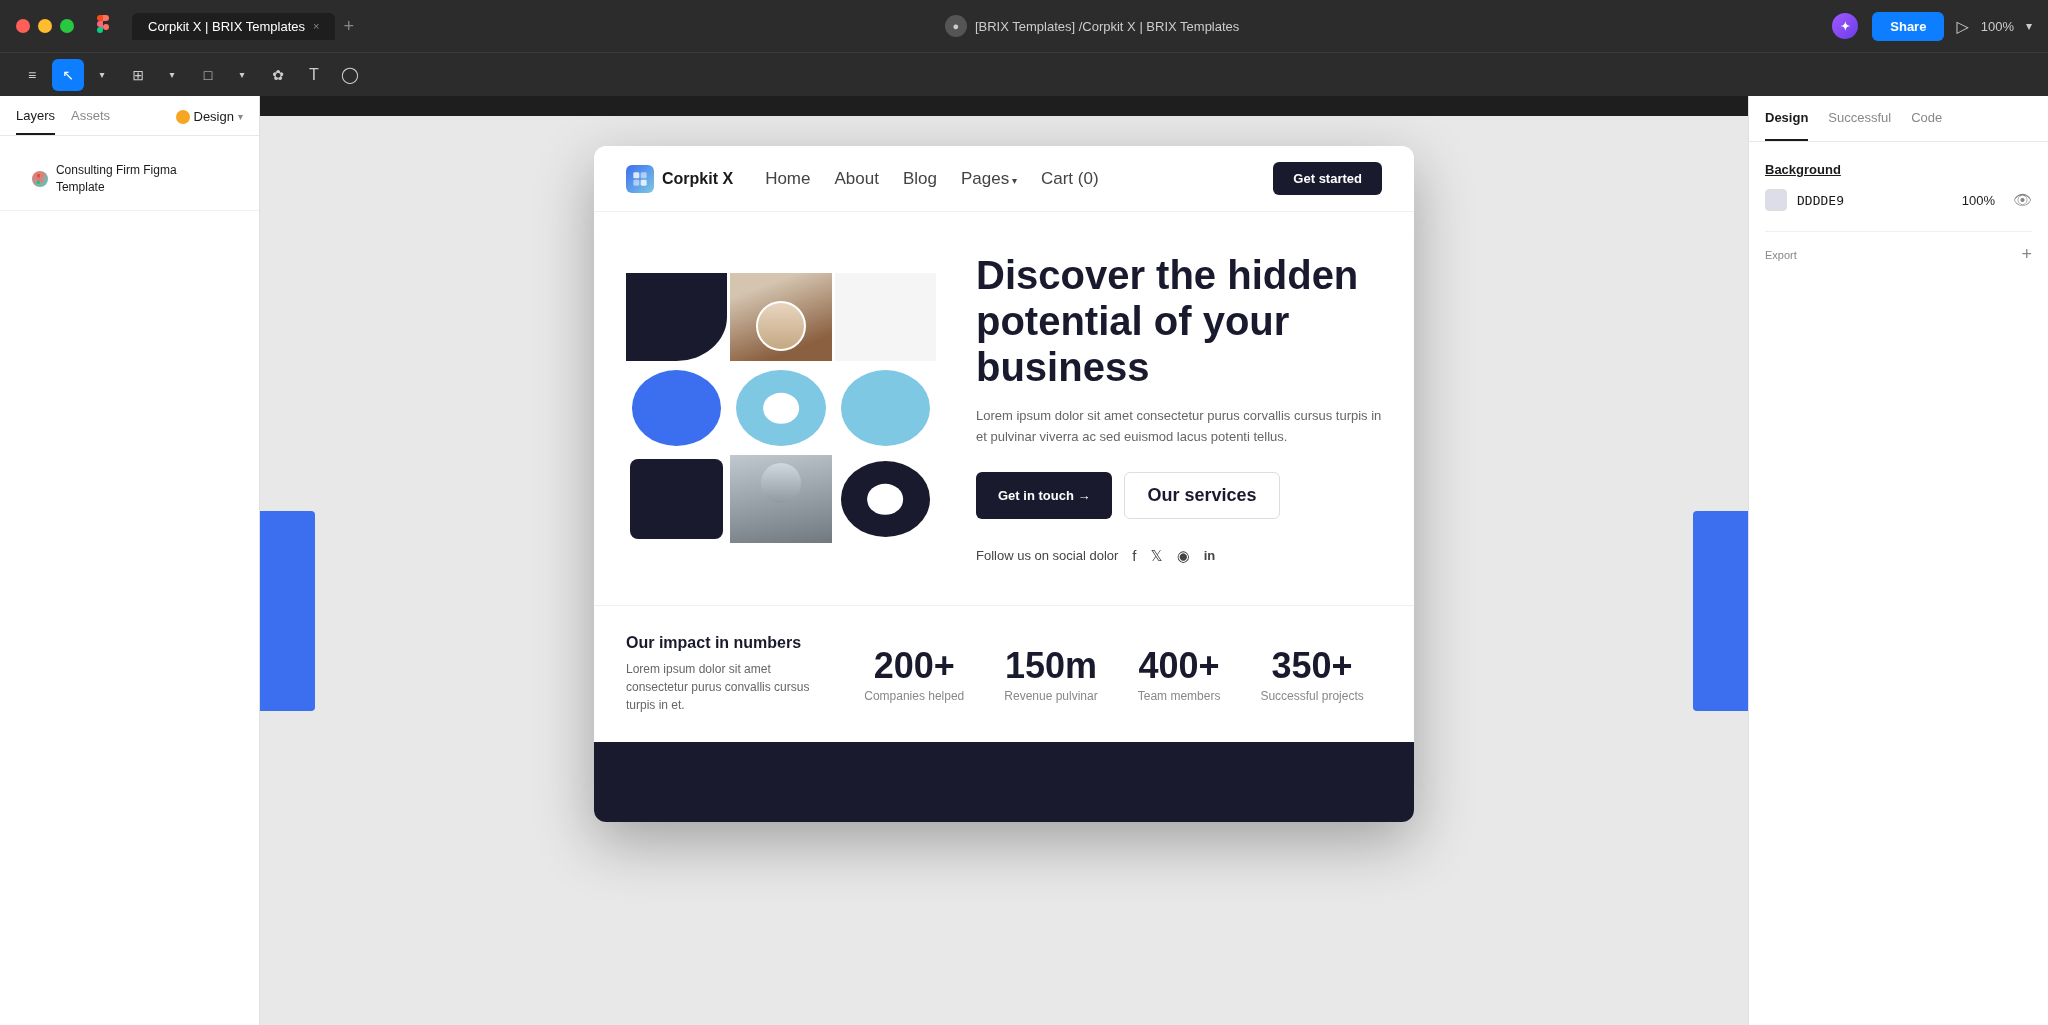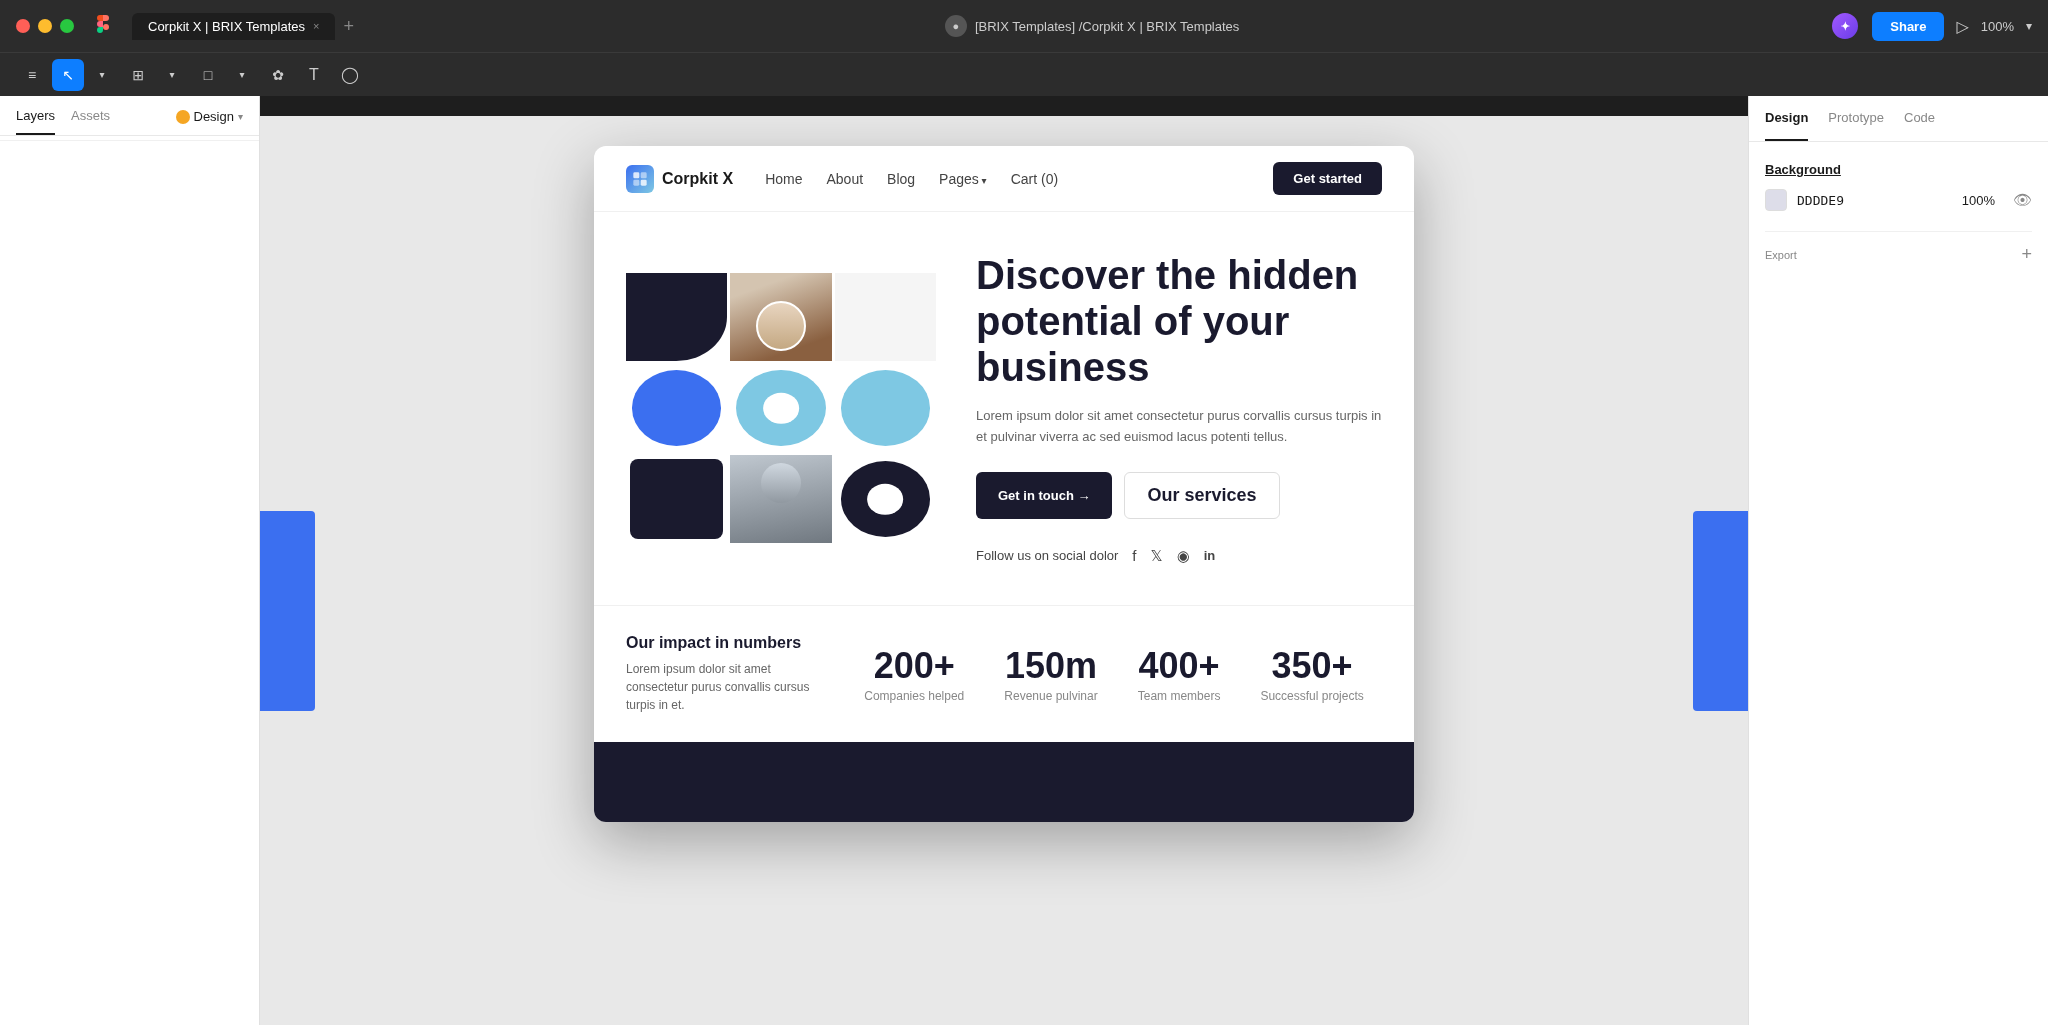--- a/index.html
+++ b/index.html
@@ -195,21 +195,21 @@
       font-size: 16px; font-weight: 700; color: #1a1a1a;
       margin-right: 32px;
     }
     .logo-icon {
       width: 28px; height: 28px;
       background: linear-gradient(135deg, #3b6ff0, #7ec8e3);
       border-radius: 6px;
       display: flex; align-items: center; justify-content: center;
     }
     .mock-nav-links { display: flex; gap: 24px; flex: 1; }
-    .mock-nav-link { font-size: 14px; color: #444; cursor: pointer; }
+    .mock-nav-link { font-size: 17px; color: #444; cursor: pointer; }
     .mock-nav-link.has-arrow::after { content: ' ▾'; font-size: 10px; }
     .mock-cta-btn {
       background: #1a1a2e;
       color: white;
       border: none;
       padding: 9px 20px;
       border-radius: 6px;
       font-size: 13px;
       font-weight: 600;
       cursor: pointer;
@@ -470,20 +470,36 @@
   <div class="left-panel">
     <div class="panel-tabs">
       <div class="panel-tab active">Layers</div>
       <div class="panel-tab">Assets</div>
       <div style="margin-left:auto; display:flex; align-items:center; gap:4px; padding-bottom:10px;">
         <div class="design-dot"></div>
         <span class="design-label">Design</span>
         <span class="design-chevron">▾</span>
       </div>
     </div>
+    <div style="padding: 16px 16px 0;">
+      <div class="layer-item">
+        <div class="layer-icon">
+          <svg width="10" height="10" viewBox="0 0 38 57" fill="none">
+            <path d="M9.5 28.5A9.5 9.5 0 0 1 19 19H9.5v9.5Z" fill="#1ABCFE"></path>
+            <path d="M0 47.5A9.5 9.5 0 0 1 9.5 38H19v9.5A9.5 9.5 0 0 1 0 47.5Z" fill="#0ACF83"></path>
+            <path d="M19 38a9.5 9.5 0 1 1 9.5 9.5A9.5 9.5 0 0 1 19 38Z" fill="#FF7262"></path>
+            <path d="M0 47.5A9.5 9.5 0 0 1 9.5 38H19v9.5A9.5 9.5 0 0 1 0 47.5Z" fill="#0ACF83"></path>
+            <path d="M0 28.5A9.5 9.5 0 0 1 9.5 19H19v19H9.5A9.5 9.5 0 0 1 0 28.5Z" fill="#FF637E"></path>
+            <path d="M0 9.5A9.5 9.5 0 0 1 9.5 0H19v19H9.5A9.5 9.5 0 0 1 0 9.5Z" fill="#F24E1E"></path>
+            <path d="M19 0h9.5a9.5 9.5 0 0 1 0 19H19V0Z" fill="#FF7262"></path>
+          </svg>
+        </div>
+        <span class="layer-text">Consulting Firm Figma Template</span>
+      </div>
+    </div>
     <div class="layer-divider"></div>
   </div>
 
   <div class="canvas-area">
     <div class="blue-accent-left"></div>
     <div class="blue-accent-right"></div>
 
     <div class="website-mockup">
 
       <div class="mock-nav">
@@ -573,21 +589,21 @@
         </div>
       </div>
 
       <div class="mock-dark-section"></div>
     </div>
   </div>
 
   <div class="right-panel">
     <div class="right-panel-tabs">
       <div class="right-panel-tab active">Design</div>
-      <div class="right-panel-tab">Prototype</div>
+      <div class="right-panel-tab">Successful</div>
       <div class="right-panel-tab">Code</div>
     </div>
     <div class="right-panel-content">
       <div class="background-section">
         <div class="background-title">Background</div>
         <div class="color-row">
           <div class="color-swatch"></div>
           <span class="color-value">DDDDE9</span>
           <span class="color-opacity">100%</span>
           <span class="eye-icon">👁</span>

